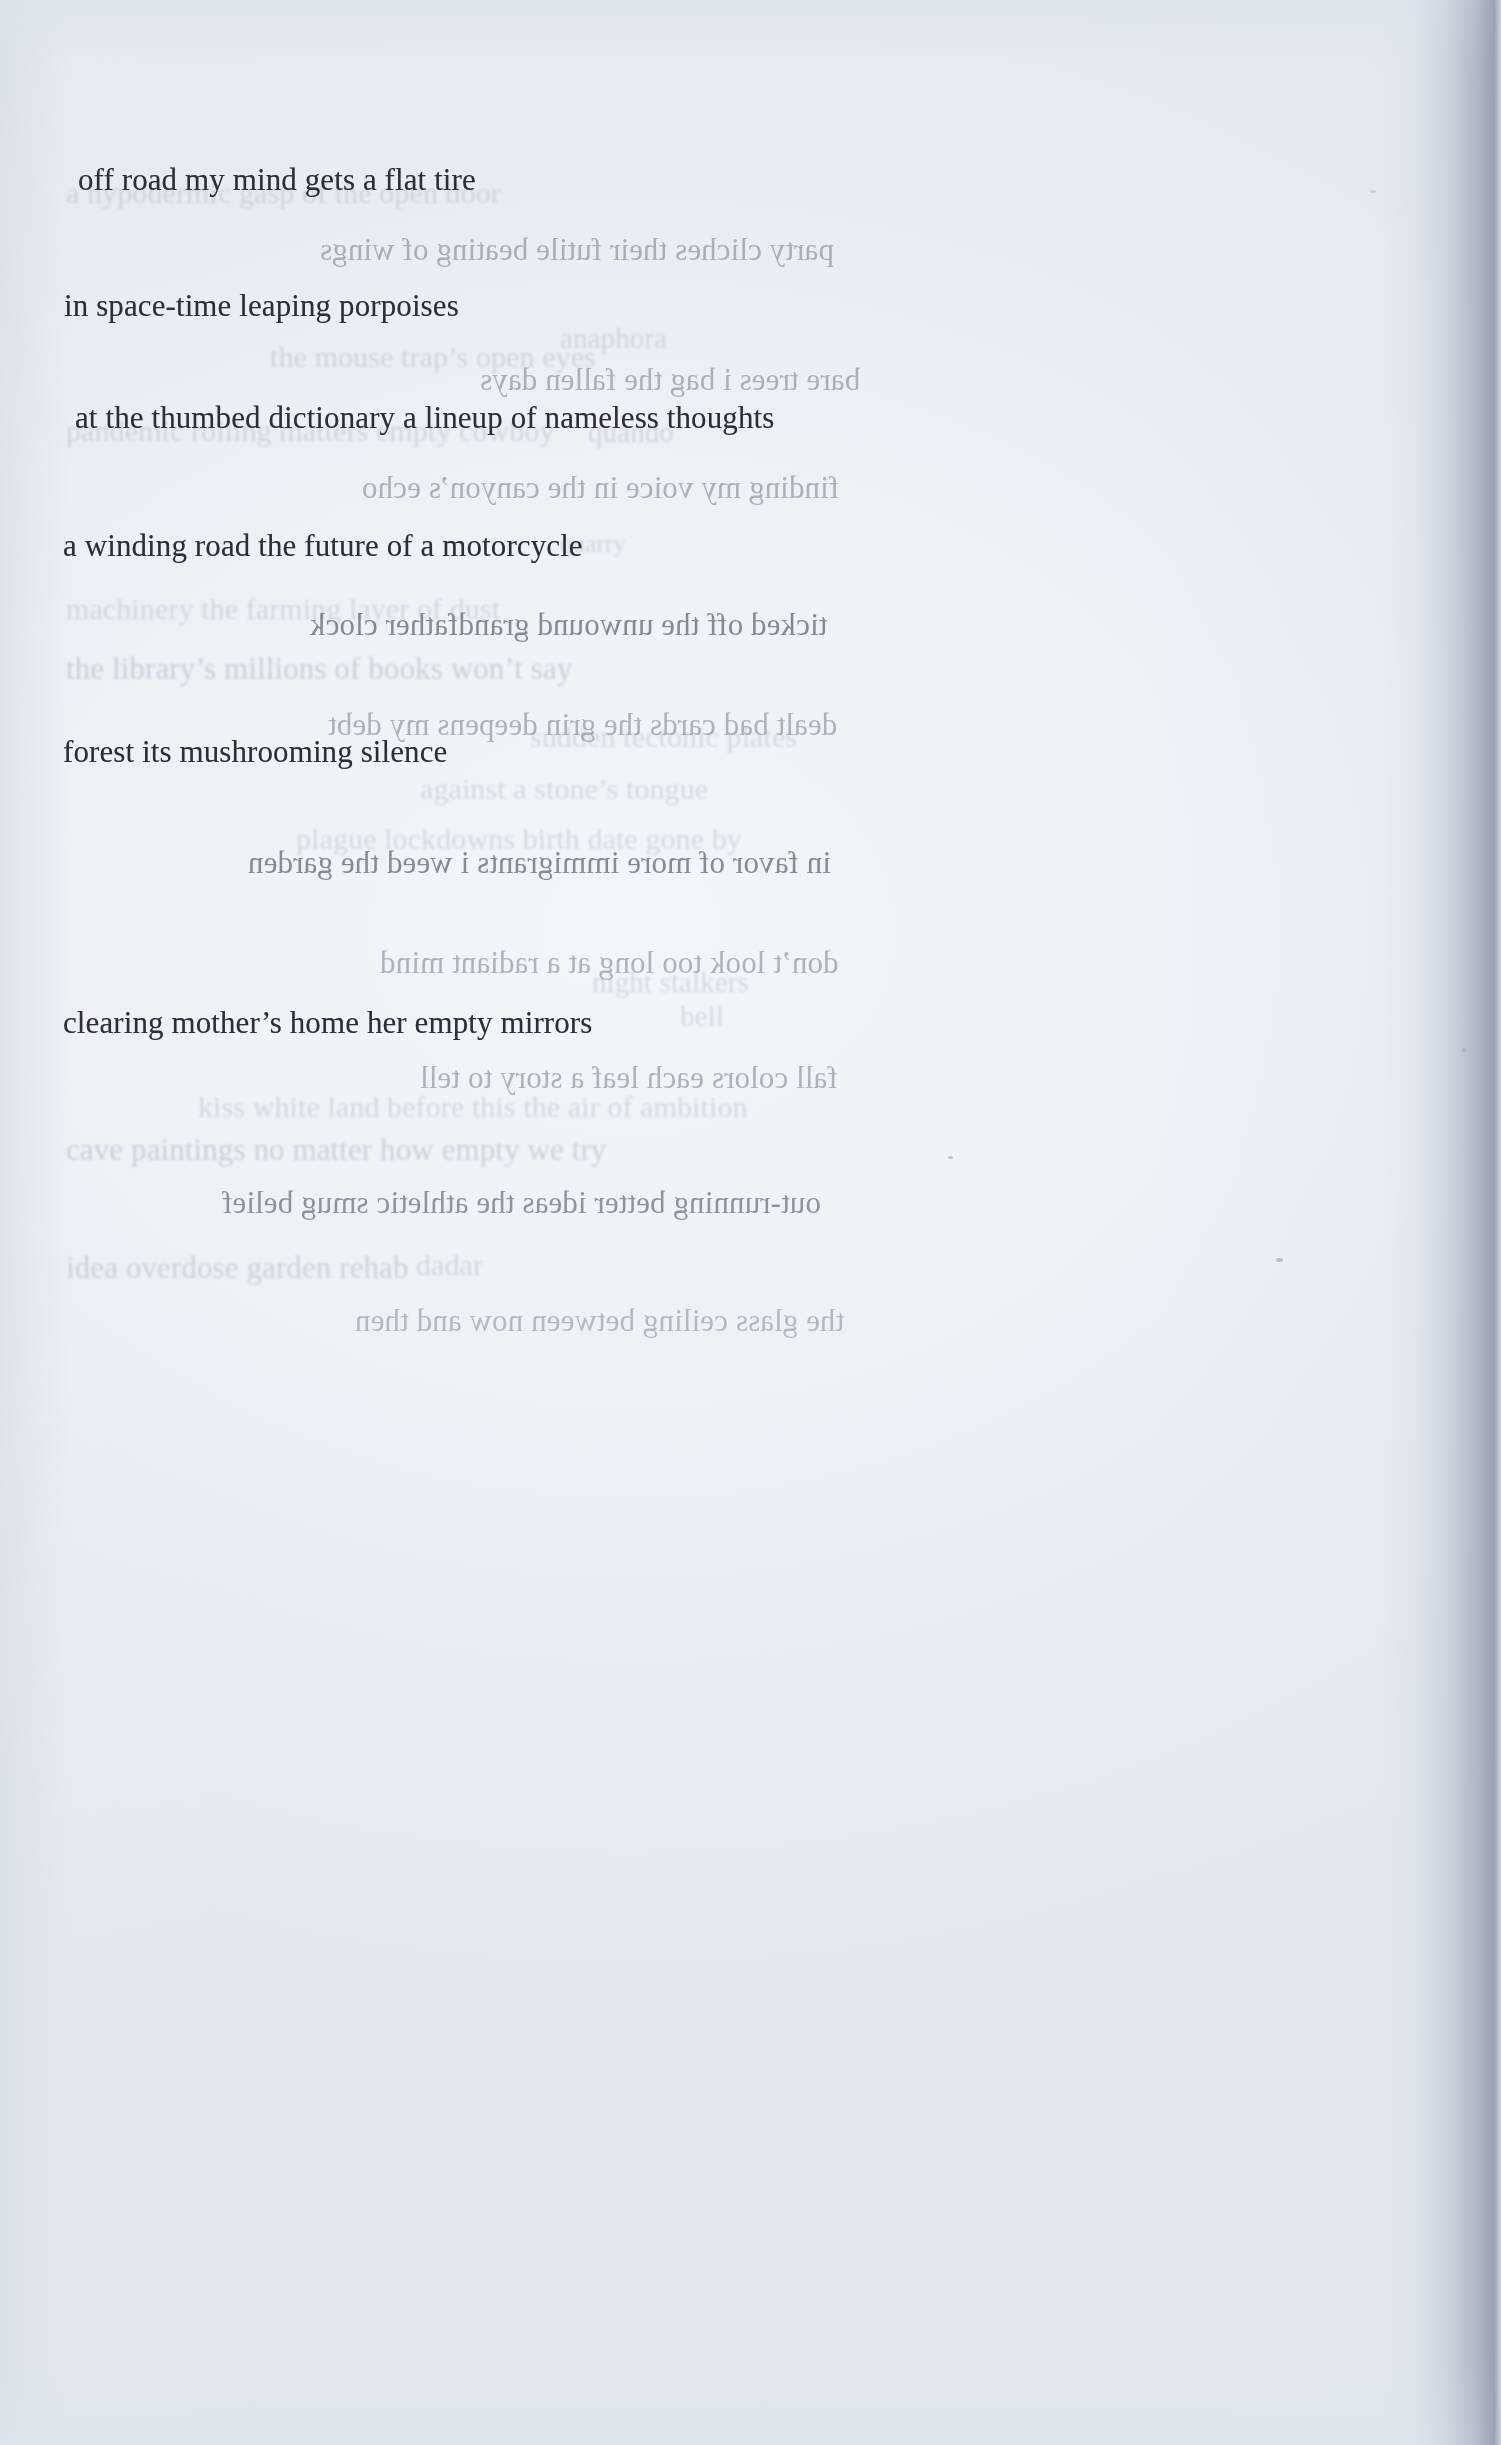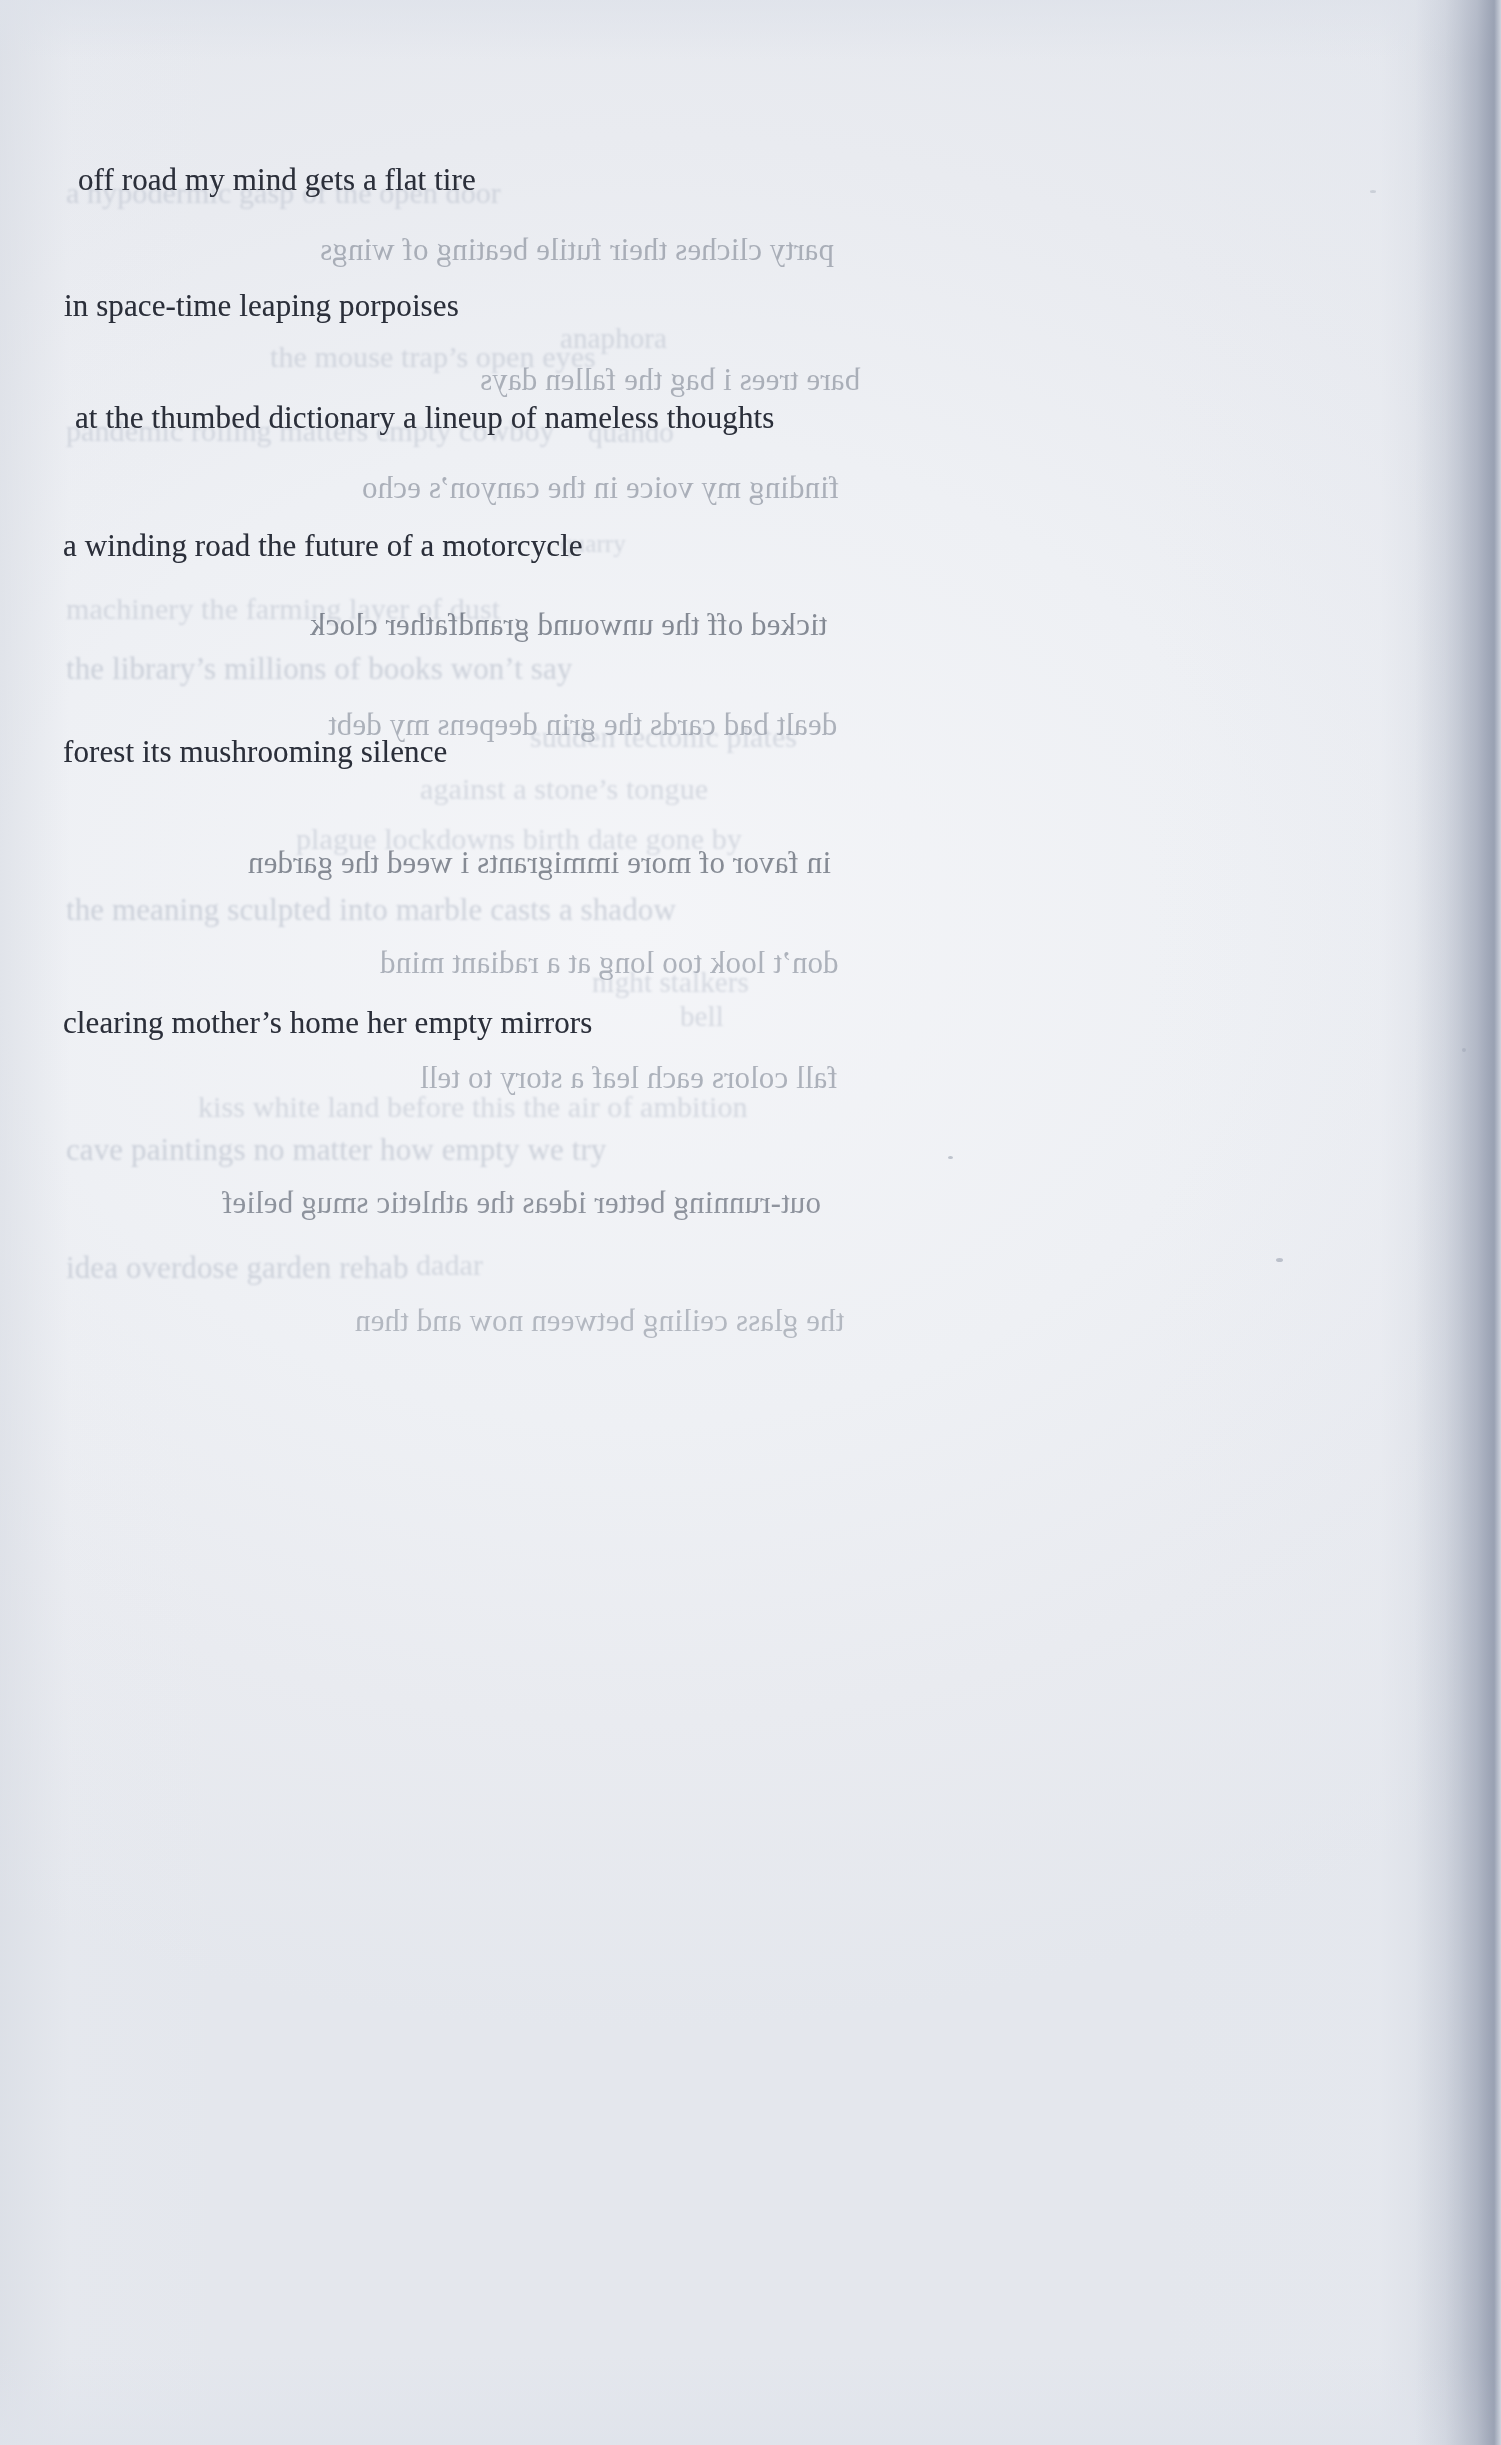--- a/index.html
+++ b/index.html
@@ -131,21 +131,20 @@
     <div class="line ghost" style="left:560px; top:322px;  font-size:29px;">anaphora</div>
     <div class="line ghost" style="left:270px; top:340px;  font-size:30px;">the mouse trap’s open eyes</div>
     <div class="line ghost" style="left:66px;  top:414px;  font-size:30px;">pandemic roiling matters empty cowboy</div>
     <div class="line ghost" style="left:588px; top:416px;  font-size:29px;">quando</div>
     <div class="line ghost" style="left:560px; top:530px;  font-size:25px;">quarry</div>
     <div class="line ghost" style="left:66px;  top:592px;  font-size:30px;">machinery the farming layer of dust</div>
     <div class="line ghost" style="left:66px;  top:651px;  font-size:31px; opacity:0.42;">the library’s millions of books won’t say</div>
     <div class="line ghost" style="left:530px; top:720px;  font-size:30px;">sudden tectonic plates</div>
     <div class="line ghost" style="left:420px; top:772px;  font-size:30px;">against a stone’s tongue</div>
     <div class="line ghost" style="left:296px; top:822px;  font-size:30px;font-family:Liberation Serif, serif;">plague lockdowns birth date gone by</div>
-    <div class="line ghost" style="left:66px;  top:892px;  font-size:31px; opacity:0.42;">the meaning sculpted into marble casts a shadow</div>
     <div class="line ghost" style="left:592px; top:966px;  font-size:29px;">night stalkers</div>
     <div class="line ghost" style="left:680px; top:1000px; font-size:29px;">bell</div>
     <div class="line ghost" style="left:198px; top:1090px; font-size:30px;">kiss white land before this the air of ambition</div>
     <div class="line ghost" style="left:66px;  top:1132px; font-size:31px; opacity:0.42;">cave paintings no matter how empty we try</div>
     <div class="line ghost" style="left:66px;  top:1250px; font-size:31px; opacity:0.40;">idea overdose garden rehab</div>
     <div class="line ghost" style="left:416px; top:1248px; font-size:30px;">dadar</div>
   </div>
 
   <div class="poem-layer" id="bleed-layer">
     <div class="line bleed" style="left:320px; top:232px;">party cliches their futile beating of wings</div>

